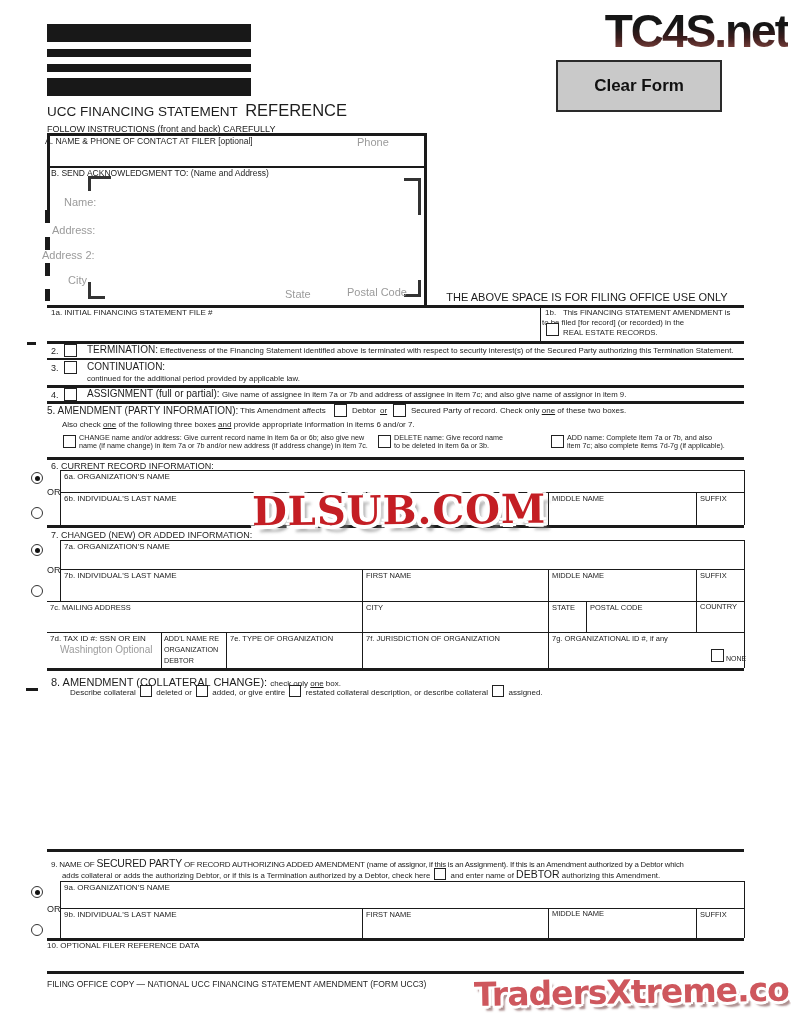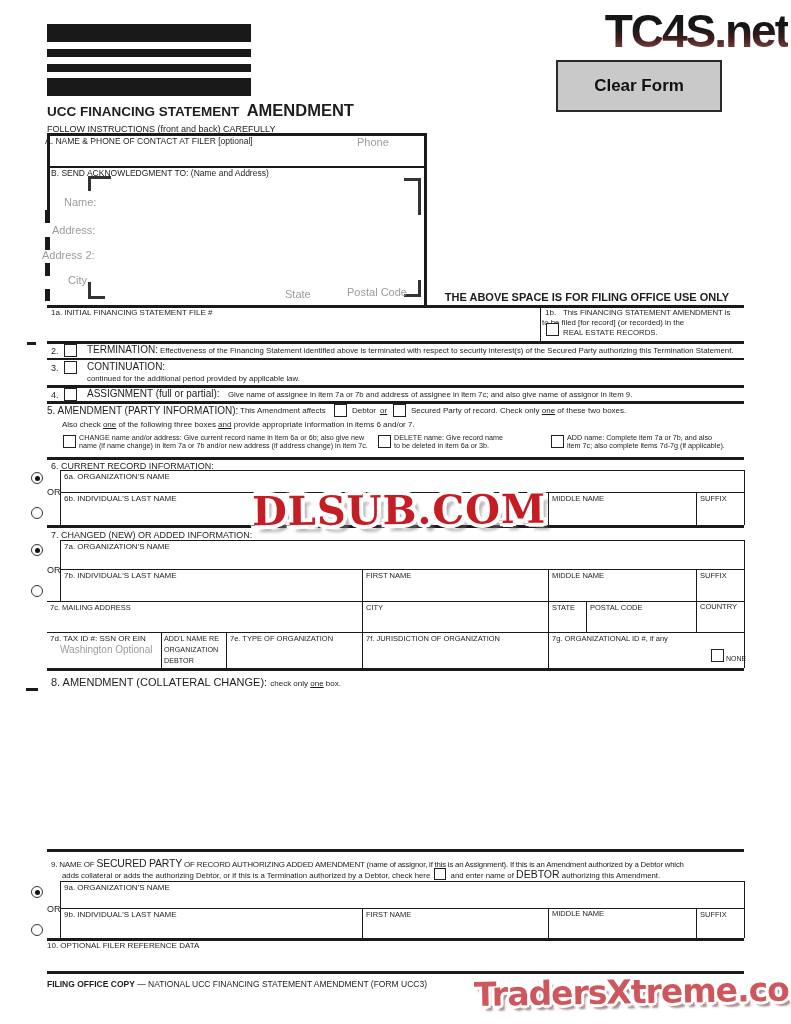--- a/index.html
+++ b/index.html
@@ -2,21 +2,21 @@
 <html><head>
 <meta charset="utf-8">
 <style>
   html,body{margin:0;padding:0;background:#ffffff;}
   #page{position:relative;width:791px;height:1024px;background:#fff;overflow:hidden;
         font-family:"Liberation Sans",sans-serif;color:#1d1d1d;}
   .t{position:absolute;white-space:nowrap;line-height:1.12;}
   .f7{font-size:7px}.f72{font-size:7.2px}.f75{font-size:7.5px}.f78{font-size:7.8px}
   .f8{font-size:8px}.f85{font-size:8.5px}.f9{font-size:9px}.f95{font-size:11px}
   .f10{font-size:10px}.f105{font-size:10.5px}
-  .b{font-weight:bold}
+  .b{font-weight:normal}
   .gray{color:#9b9b9b}
   .u{text-decoration:underline}
   .hl,.vl,.dash{position:absolute;background:#1a1a1a;}
   .cb{position:absolute;width:11px;height:11px;border:1.5px solid #222;background:#fff;}
   .cbi{display:inline-block;width:10px;height:10px;border:1.5px solid #222;background:#fff;
        vertical-align:-2px;margin:0 2px;}
   .radio{position:absolute;width:10px;height:10px;border:1.5px solid #333;border-radius:50%;background:#fff;}
   .radio.sel::after{content:"";position:absolute;left:2.5px;top:2.5px;width:5px;height:5px;
        background:#111;border-radius:50%;}
   .bk{position:absolute;}
@@ -51,21 +51,21 @@
     <div style="height:8px;margin-top:7px"></div>
     <div style="height:8px;margin-top:7px"></div>
     <div style="height:18px;margin-top:6px"></div>
   </div>
 
   <div class="tc4s">TC4S.net</div>
   <button class="clear-btn">Clear Form</button>
 
   <div class="t" style="left:47px;top:101px">
     <span class="b" style="font-size:13.5px">UCC FINANCING STATEMENT</span>
-    <span class="b" style="font-size:16.5px;margin-left:3px">AMENDMENT</span>
+    <span class="b" style="font-size:16.5px;margin-left:3px">REFERENCE</span>
   </div>
   <div class="t f9" style="left:47px;top:124px">FOLLOW INSTRUCTIONS (front and back) CAREFULLY</div>
 
   <div class="hl" style="left:47px;top:133px;width:380px;height:3px"></div>
   <div class="vl" style="left:47px;top:133px;width:3px;height:77px"></div>
   <div class="vl" style="left:424px;top:133px;width:3px;height:172px"></div>
   <div class="hl" style="left:47px;top:166px;width:380px;height:2px"></div>
   <div class="dash" style="left:45px;top:210px;width:5px;height:13px"></div>
   <div class="dash" style="left:45px;top:237px;width:5px;height:13px"></div>
   <div class="dash" style="left:45px;top:263px;width:5px;height:13px"></div>
@@ -109,21 +109,21 @@
   <div class="hl" style="left:47px;top:358px;width:697px;height:2px"></div>
   <div class="t f9" style="left:51px;top:363px">3.</div>
   <div class="cb" style="left:64px;top:361px"></div>
   <div class="t f10" style="left:87px;top:361px">CONTINUATION:</div>
   <div class="t f78" style="left:87px;top:375px">continued for the additional period provided by applicable law.</div>
 
   <div class="hl" style="left:47px;top:385px;width:697px;height:3px"></div>
   <div class="t f9" style="left:51px;top:390px">4.</div>
   <div class="cb" style="left:64px;top:388px"></div>
   <div class="t f10" style="left:87px;top:388px">ASSIGNMENT (full or partial):</div>
-  <div class="t f78" style="left:228px;top:391px">Give name of assignee in item 7a or 7b and address of assignee in item 7c; and also give name of assignor in item 9.</div>
+  <div class="t f78" style="left:222px;top:391px">Give name of assignee in item 7a or 7b and address of assignee in item 7c; and also give name of assignor in item 9.</div>
 
   <div class="hl" style="left:47px;top:401px;width:697px;height:3px"></div>
   <div class="t f10" style="left:47px;top:405px">5. AMENDMENT (PARTY INFORMATION):</div>
   <div class="t f8" style="left:240px;top:407px">This Amendment affects</div>
   <div class="cb" style="left:334px;top:404px"></div>
   <div class="t f8" style="left:352px;top:407px">Debtor</div>
   <div class="t f8 u" style="left:380px;top:407px">or</div>
   <div class="cb" style="left:393px;top:404px"></div>
   <div class="t f8" style="left:411px;top:407px"><span>Secured Party of record.  Check only </span><span class="u">one</span><span> of these two boxes.</span></div>
   <div class="t f8" style="left:62px;top:421px"><span>Also check </span><span class="u">one</span><span> of the following three boxes </span><span class="u">and</span><span> provide appropriate information in items 6 and/or 7.</span></div>
@@ -195,20 +195,21 @@
   <div class="t f72" style="left:164px;top:657px">DEBTOR</div>
   <div class="t f75" style="left:230px;top:635px">7e. TYPE OF ORGANIZATION</div>
   <div class="t f75" style="left:366px;top:635px">7f. JURISDICTION OF ORGANIZATION</div>
   <div class="t f75" style="left:552px;top:635px">7g. ORGANIZATIONAL ID #, if any</div>
   <div class="cb" style="left:711px;top:649px"></div>
   <div class="t f7" style="left:726px;top:655px">NONE</div>
   <div class="hl" style="left:47px;top:668px;width:697px;height:3px"></div>
 
   <div class="t" style="left:51px;top:672px"><span class="f95">8. AMENDMENT (COLLATERAL CHANGE): </span><span class="f8">check only </span><span class="f8 u">one</span><span class="f8"> box.</span></div>
   <div class="dash" style="left:26px;top:688px;width:12px;height:3px"></div>
+  <div class="t f8" style="left:70px;top:685px"><span>Describe collateral </span><span class="cbi"></span><span> deleted  or </span><span class="cbi"></span><span> added,  or  give entire </span><span class="cbi"></span><span> restated collateral description, or  describe collateral </span><span class="cbi"></span><span> assigned.</span></div>
 
   <div class="hl" style="left:47px;top:849px;width:697px;height:3px"></div>
   <div class="t" style="left:51px;top:853px;letter-spacing:-0.2px"><span class="f8">9.  NAME OF </span><span class="f105">SECURED PARTY</span><span class="f8"> OF RECORD AUTHORIZING ADDED AMENDMENT </span><span class="f78">(name of assignor, if this is an Assignment).  If this is an Amendment authorized by a Debtor which</span></div>
   <div class="t f78" style="left:62px;top:868px"><span>adds collateral or adds the authorizing Debtor,  or if this is a Termination authorized by a Debtor, check here </span><span class="cbi"></span><span> and enter name of </span><span class="f105">DEBTOR</span><span> authorizing this Amendment.</span></div>
   <div class="hl" style="left:60px;top:881px;width:684px;height:1px"></div>
   <div class="vl" style="left:60px;top:881px;width:1px;height:57px"></div>
   <div class="vl" style="left:744px;top:881px;width:1px;height:57px"></div>
   <div class="radio sel" style="left:31px;top:886px"></div>
   <div class="t f8" style="left:64px;top:884px">9a. ORGANIZATION'S NAME</div>
   <div class="hl" style="left:60px;top:908px;width:684px;height:1px"></div>

